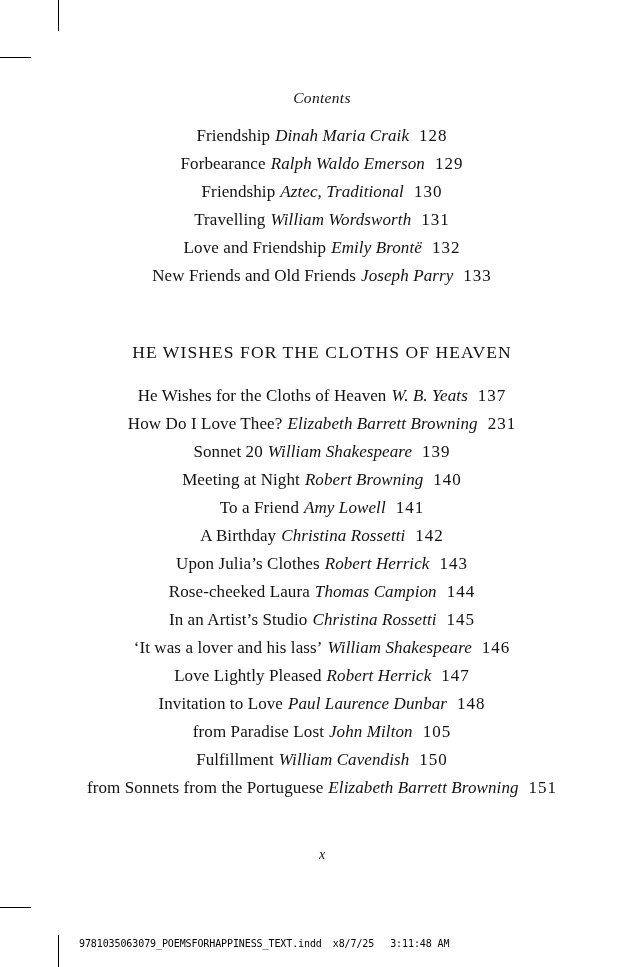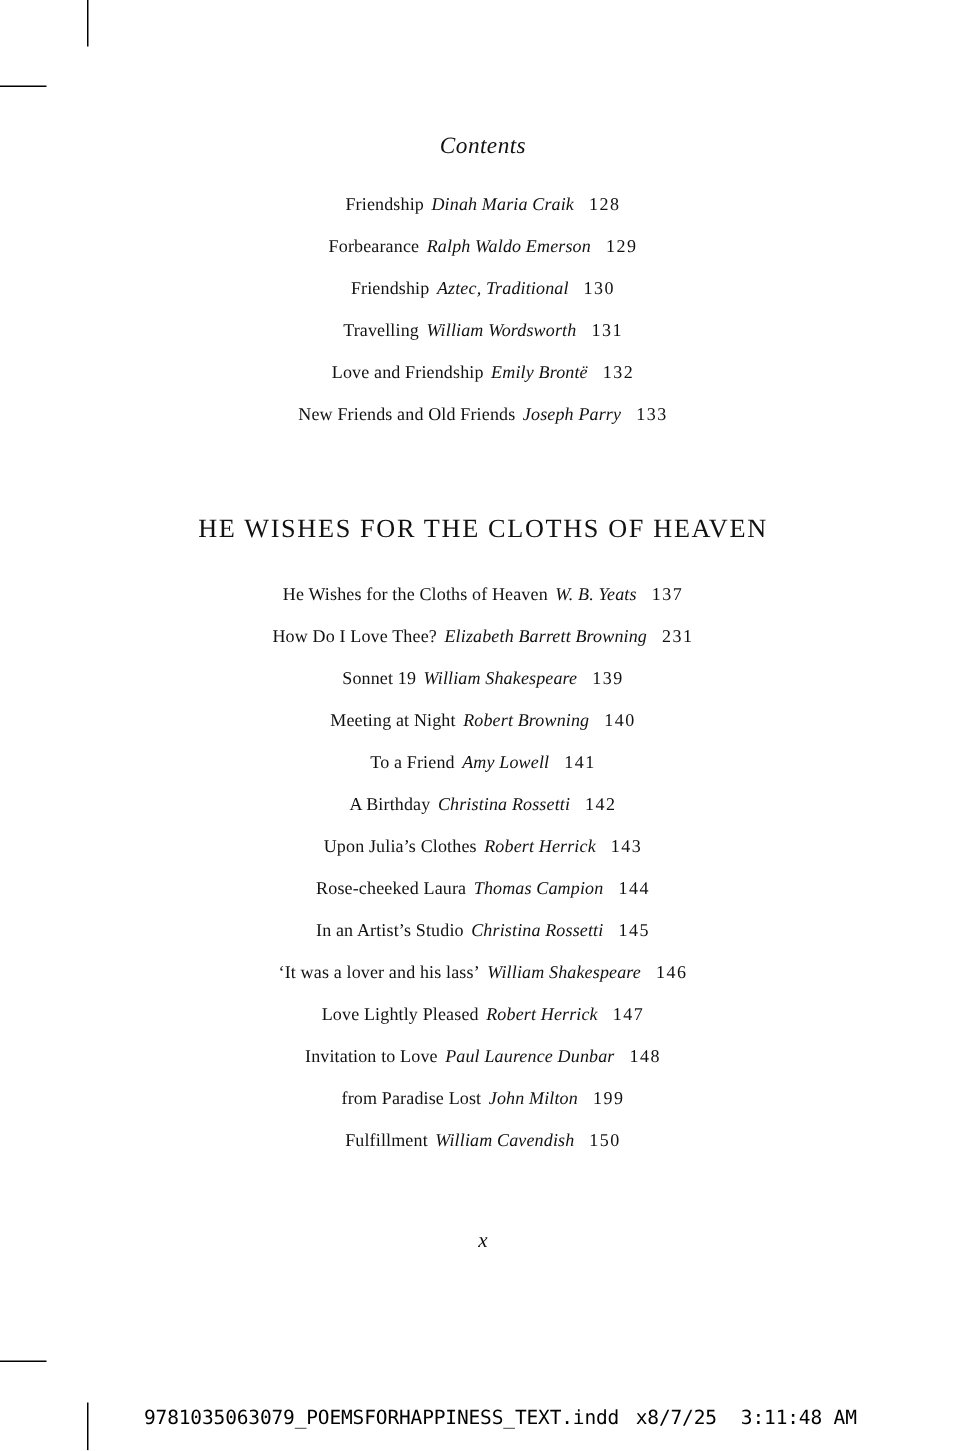--- a/index.html
+++ b/index.html
@@ -55,21 +55,21 @@
     line-height: 1;
   }
 
   .toc-list {
     margin: 0;
     padding: 0;
     list-style: none;
   }
 
   .toc-entry {
-    font-size: 12px;
+    font-size: 17px;
     line-height: 28px;
     white-space: nowrap;
     letter-spacing: 0.1px;
   }
   .toc-entry.wrap {
     white-space: normal;
     line-height: 27px;
   }
 
   .entry-title { font-style: normal; }
@@ -100,24 +100,24 @@
     font-size: 14px;
     text-align: center;
     margin-top: 47px;
     line-height: 1;
   }
 
   
   .slug {
     position: absolute;
     top: 938px;
-    left: 96px;
+    left: 79px;
     width: 500px;
     font-family: "DejaVu Sans Mono", "Liberation Mono", monospace;
-    font-size: 13px;
+    font-size: 10px;
     color: #000000;
     letter-spacing: -0.1px;
     display: flex;
     justify-content: flex-start;
     white-space: nowrap;
   }
   .slug-file { }
   .slug-folio { margin-left: 11px; }
   .slug-date { }
   .slug-time { margin-left: 16px; }
@@ -146,32 +146,33 @@
           <li class="toc-entry"><span class="entry-title"><span>Forbearance</span></span><span class="entry-author">Ralph Waldo Emerson</span><span class="entry-page">129</span></li>
           <li class="toc-entry"><span class="entry-title"><span>Friendship</span></span><span class="entry-author">Aztec, Traditional</span><span class="entry-page">130</span></li>
           <li class="toc-entry"><span class="entry-title"><span>Travelling</span></span><span class="entry-author">William Wordsworth</span><span class="entry-page">131</span></li>
           <li class="toc-entry"><span class="entry-title"><span>Love and Friendship</span></span><span class="entry-author">Emily Brontë</span><span class="entry-page">132</span></li>
           <li class="toc-entry"><span class="entry-title"><span>New Friends and Old Friends</span></span><span class="entry-author">Joseph Parry</span><span class="entry-page">133</span></li>
         </ul>
         <div class="section-heading">HE WISHES FOR THE CLOTHS OF HEAVEN</div>
         <ul class="toc-list">
           <li class="toc-entry"><span class="entry-title"><span>He Wishes for the Cloths of Heaven</span></span><span class="entry-author">W. B. Yeats</span><span class="entry-page">137</span></li>
           <li class="toc-entry"><span class="entry-title"><span>How Do I Love Thee?</span></span><span class="entry-author">Elizabeth Barrett Browning</span><span class="entry-page">231</span></li>
-          <li class="toc-entry"><span class="entry-title"><span>Sonnet 19</span></span><span class="entry-author">William Shakespeare</span><span class="entry-page">139</span></li>
+          <li class="toc-entry"><span class="entry-title"><span>Sonnet 20</span></span><span class="entry-author">William Shakespeare</span><span class="entry-page">139</span></li>
           <li class="toc-entry"><span class="entry-title"><span>Meeting at Night</span></span><span class="entry-author">Robert Browning</span><span class="entry-page">140</span></li>
           <li class="toc-entry"><span class="entry-title"><span>To a Friend</span></span><span class="entry-author">Amy Lowell</span><span class="entry-page">141</span></li>
           <li class="toc-entry"><span class="entry-title"><span>A Birthday</span></span><span class="entry-author">Christina Rossetti</span><span class="entry-page">142</span></li>
           <li class="toc-entry"><span class="entry-title"><span>Upon Julia’s Clothes</span></span><span class="entry-author">Robert Herrick</span><span class="entry-page">143</span></li>
           <li class="toc-entry"><span class="entry-title"><span>Rose-cheeked Laura</span></span><span class="entry-author">Thomas Campion</span><span class="entry-page">144</span></li>
           <li class="toc-entry"><span class="entry-title"><span>In an Artist’s Studio</span></span><span class="entry-author">Christina Rossetti</span><span class="entry-page">145</span></li>
           <li class="toc-entry"><span class="entry-title"><span>‘It was a lover and his lass’</span></span><span class="entry-author">William Shakespeare</span><span class="entry-page">146</span></li>
           <li class="toc-entry"><span class="entry-title"><span>Love Lightly Pleased</span></span><span class="entry-author">Robert Herrick</span><span class="entry-page">147</span></li>
           <li class="toc-entry"><span class="entry-title"><span>Invitation to Love</span></span><span class="entry-author">Paul Laurence Dunbar</span><span class="entry-page">148</span></li>
-          <li class="toc-entry"><span class="entry-title"><span class="ital">from</span> <span>Paradise Lost</span></span><span class="entry-author">John Milton</span><span class="entry-page">199</span></li>
+          <li class="toc-entry"><span class="entry-title"><span class="ital">from</span> <span>Paradise Lost</span></span><span class="entry-author">John Milton</span><span class="entry-page">105</span></li>
           <li class="toc-entry"><span class="entry-title"><span>Fulfillment</span></span><span class="entry-author">William Cavendish</span><span class="entry-page">150</span></li>
+          <li class="toc-entry wrap"><span class="entry-title"><span class="ital">from</span> <span>Sonnets from the Portuguese</span></span><span class="entry-author">Elizabeth Barrett Browning</span><span class="entry-page">151</span></li>
         </ul>
       </div>
 
     <div class="folio">x</div>
 
   </div>
 
   <div class="slug">
     <span class="slug-file">9781035063079_POEMSFORHAPPINESS_TEXT.indd</span>
     <span class="slug-folio">x</span>

